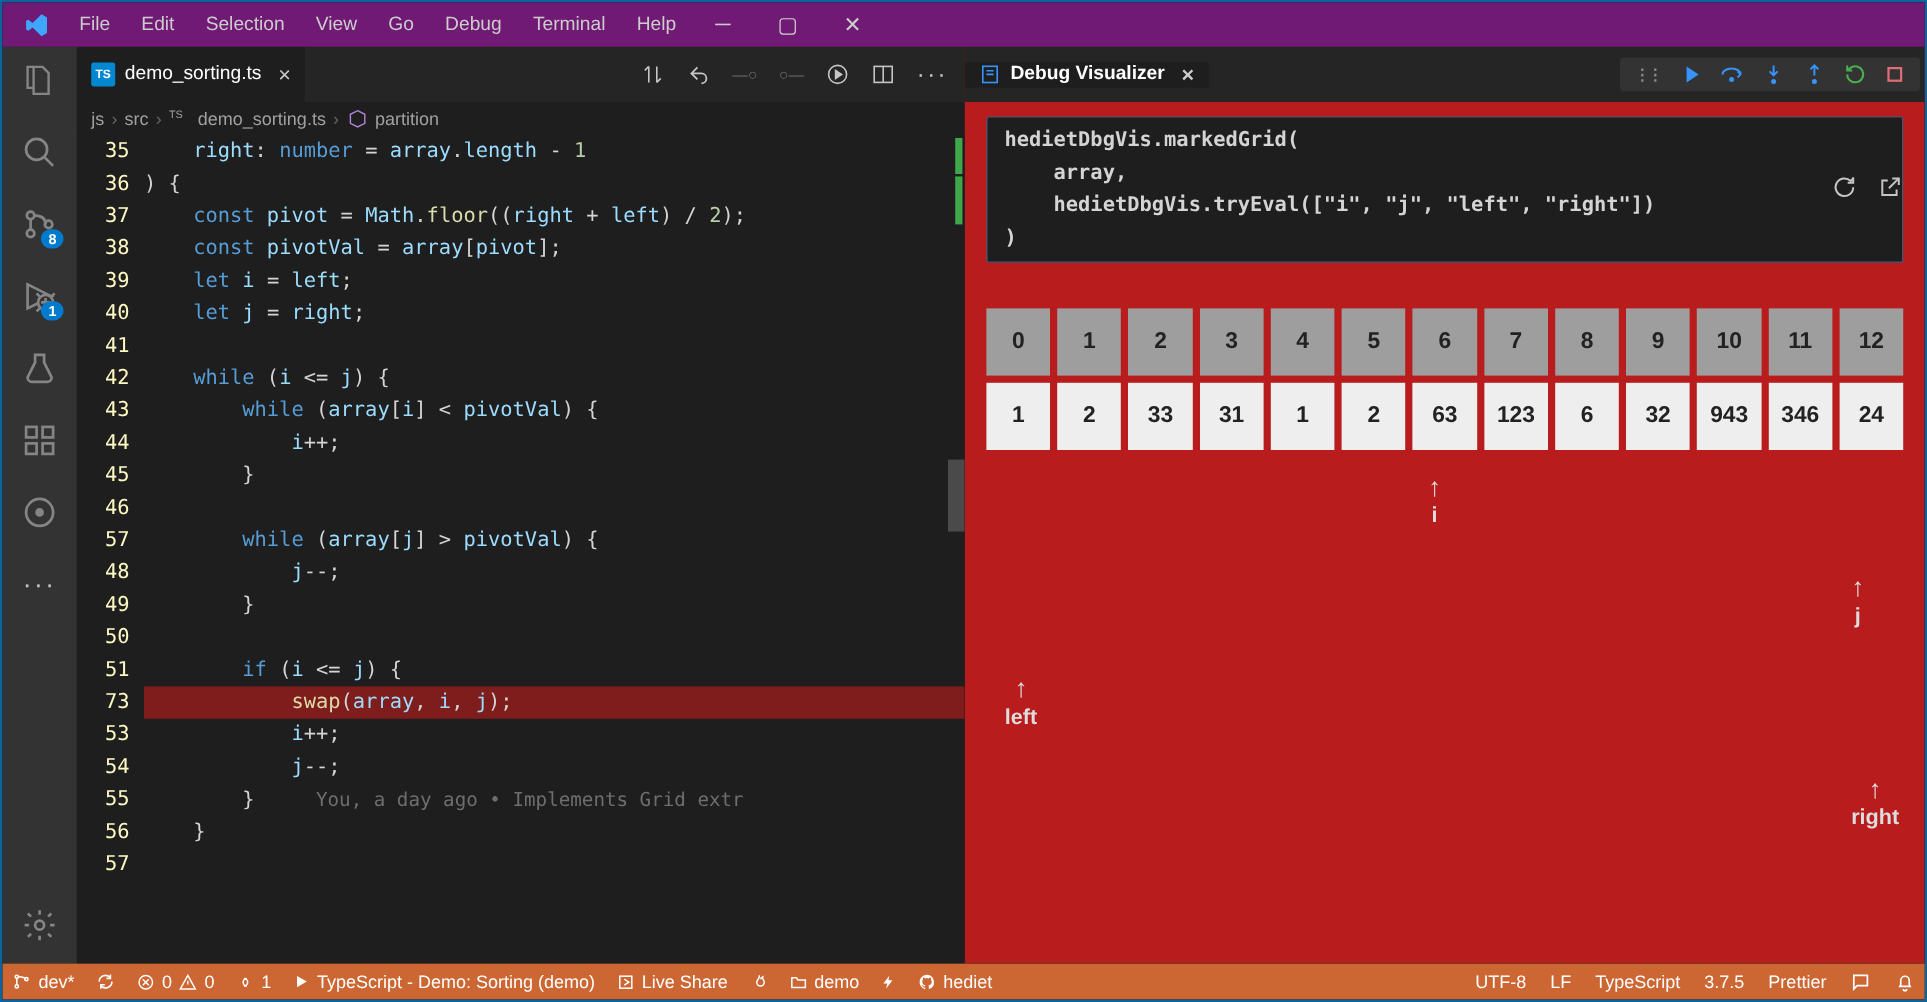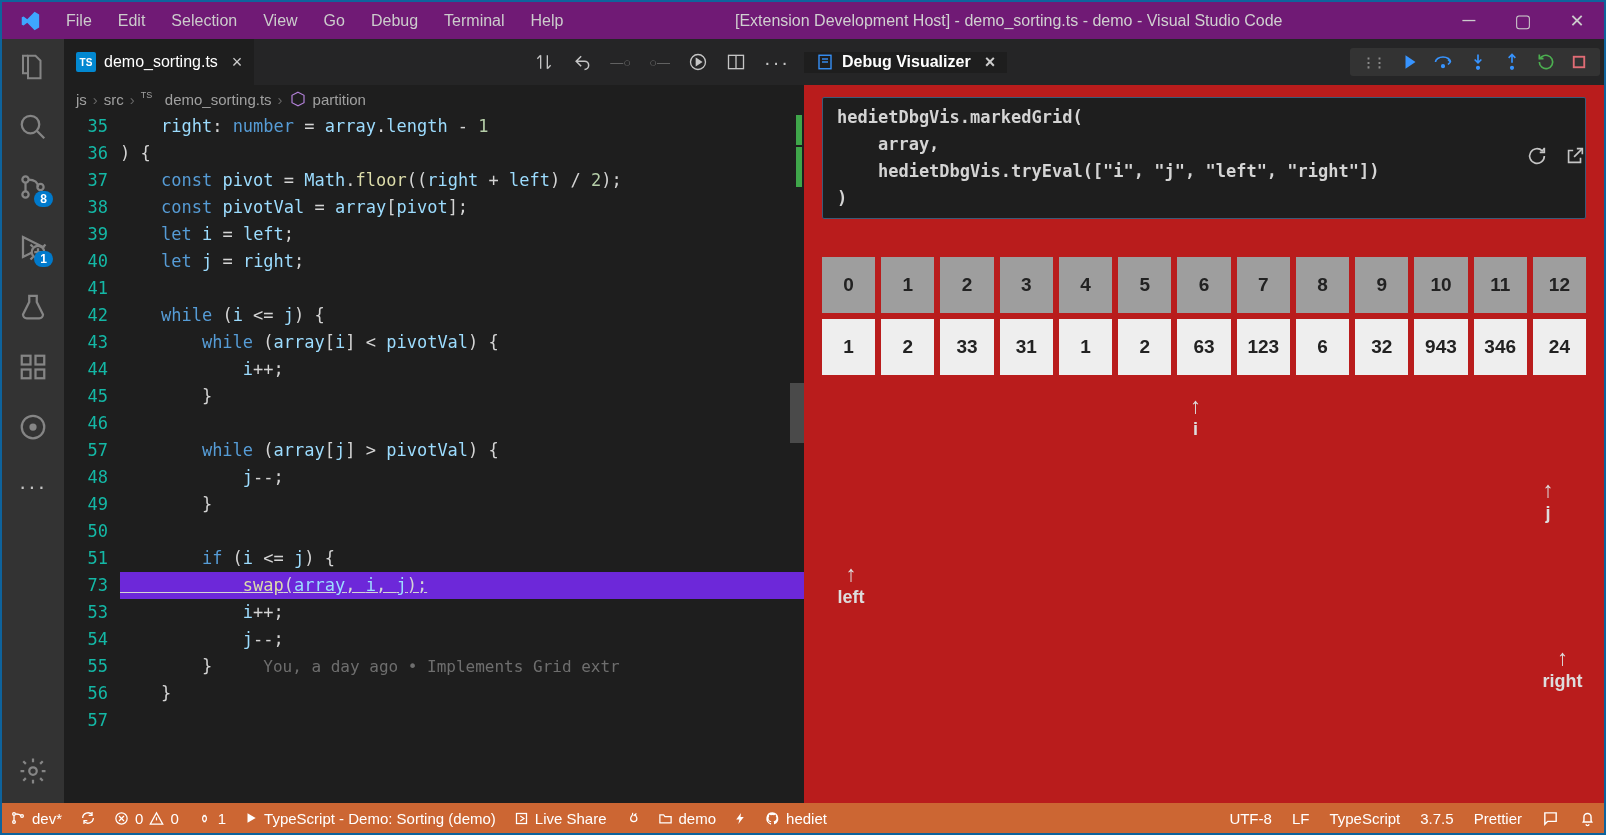--- a/index.html
+++ b/index.html
@@ -75,28 +75,28 @@
 .debug-controls .grip { color:#8a8a8a; letter-spacing:-2px;}
 .debug-controls span { display:flex; align-items:center; }
 
 .breadcrumb { height:28px; display:flex; align-items:center; padding:0 12px; font-size:15px; color:#a0a0a0; background:#1e1e1e; gap:6px;}
 .breadcrumb .sep { color:#666; }
 
 .code {
   flex:1; display:flex; overflow:hidden; font-family:Consolas,Menlo,monospace; font-size:17px; line-height:27px;
   position:relative; background:#1e1e1e;
 }
-.gutter { width: 56px; text-align:right; color:#14b8a6; padding-right:12px; user-select:none;}
+.gutter { width: 56px; text-align:right; color:#fef9c3; padding-right:12px; user-select:none;}
 .gutter .ln { height:27px; }
 .code-text { flex:1; position:relative; white-space:pre; color:#d4d4d4; overflow:hidden;}
 .kw { color:#569cd6;}
 .fn { color:#dcdcaa;}
 .var { color:#9cdcfe;}
 .num { color:#b5cea8;}
-.hl-line { background:#6d28d9; display:inline-block; width:100%;text-decoration:underline;}
+.hl-line { background:#7f1d1d; display:inline-block; width:100%;}
 .inlinehint { color:#6e6e6e; font-size:16px;}
 
 .codeline { display:block; height:27px;}
 
 .right-tabs { display:flex; align-items:center; background:#252526; height:46px;}
 .right-tabs .tab { background:#1e1e1e;}
 
 .visualizer { flex:1; display:flex; flex-direction:column; padding:12px 18px; gap:18px; }
 .vis-expr {
   border:1px solid #3c5a78; background:#1e1e1e; color:#d4d4d4;
@@ -144,21 +144,20 @@
   <div class="menu" id="menu-bar">
       <span>File</span>
       <span>Edit</span>
       <span>Selection</span>
       <span>View</span>
       <span>Go</span>
       <span>Debug</span>
       <span>Terminal</span>
       <span>Help</span>
     </div>
-  <div class="title">[Extension Development Host] - demo_sorting.ts - demo - Visual Studio Code</div>
   <div class="winbtns">
     <span>─</span>
     <span>▢</span>
     <span>✕</span>
   </div>
 </div>
 
 <div class="main">
 
   <div class="activitybar">

